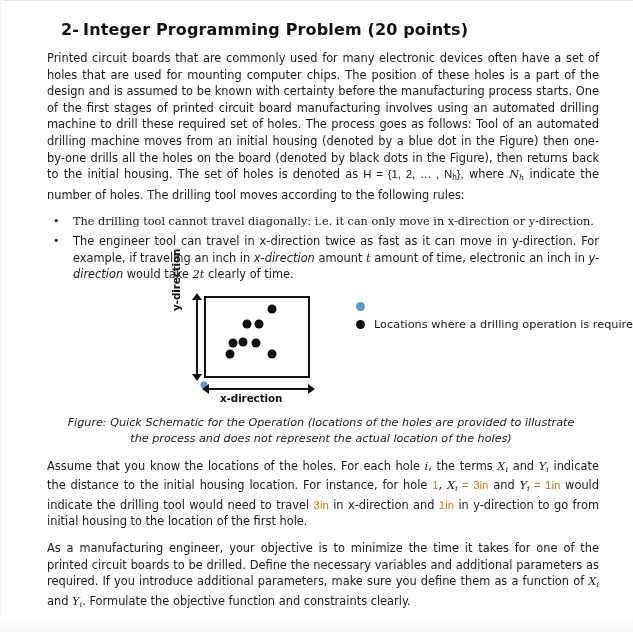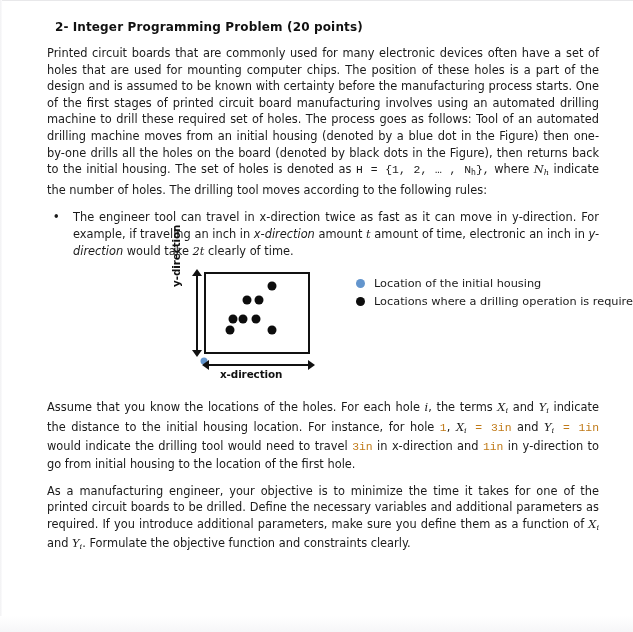--- a/index.html
+++ b/index.html
@@ -38,44 +38,44 @@
   .page {
     position: absolute;
     top: 0; left: 0;
     width: 633px;
     height: 632px;
     box-sizing: border-box;
     padding: 20px 34px 0 47px;
   }
 
   h1.title {
-    font-size: 12px;
+    font-size: 16px;
     font-weight: bold;
-    margin: 0 0 11px 8px;
+    margin: 0 0 11px 14px;
     letter-spacing: 0.15px;
     color: #111111;
   }
   h1.title .num { margin-right: 4px; }
 
   p.body {
     font-size: 11.4px;
     line-height: 16.6px;
     text-align: justify;
     margin: 0 0 0 0;
     color: #1a1a1a;
     hyphens: none;
   }
   p.body.spaced { margin-top: 10px; }
 
   .var {
     font-family: "DejaVu Serif", "Liberation Serif", serif;
     font-style: italic;
   }
   .mathserif {
-    font-family: Liberation Mono, monospace;
+    font-family: Liberation Sans, sans-serif;
   }
   .mathorange { color: #c07a18; }
   .sub {
     font-size: 0.72em;
     vertical-align: -0.25em;
   }
 
   ul.rules {
     list-style: none;
     margin: 11px 0 0 0;
@@ -271,20 +271,21 @@
 
   <h1 class="title">
     <span class="num">2-</span><span>Integer Programming Problem (20 points)</span>
   </h1>
 
   <p class="body"><span>Printed circuit boards that are commonly used for many electronic devices often have a set of holes that are used for mounting computer chips. The position of these holes is a part of the design and is assumed to be known with certainty before the manufacturing process starts. One of the first stages of printed circuit board manufacturing involves using an automated drilling machine to drill these required set of holes. The process goes as follows: Tool of an automated drilling machine moves from an initial housing (denoted by a blue dot in the Figure) then one-by-one drills all the holes on the board (denoted by black dots in the Figure), then returns back to the initial housing. The set of holes is denoted as </span><span class="mathserif">H = {1, 2, … , N</span><span class="mathserif sub">h</span><span class="mathserif">},</span><span> where </span><span class="var">N</span><span class="var sub">h</span><span> indicate the number of holes.  The drilling tool moves according to the following rules:</span></p>
 
   <ul class="rules">
     <li class="rule-serif">
       <span class="bullet">•</span>
+      <span>The drilling tool cannot travel diagonally: i.e. it can only move in x-direction or y-direction.</span>
     </li>
     <li class="rule-sans">
       <span class="bullet">•</span>
       <span>The engineer tool can travel in x-direction twice as fast as it can move in y-direction. For example, if traveling an inch in </span><em>x-direction</em><span> amount </span><span class="var">t</span><span> amount of time, electronic an inch in </span><em>y-direction</em><span> would take </span><span class="var">2t</span><span> clearly of time.</span>
     </li>
   </ul>
 
   <div class="figure-wrap">
     <div class="schematic">
 
@@ -307,31 +308,34 @@
       <div class="blue-dot-origin"></div>
 
       <div class="x-axis-arrow"></div>
       <div class="x-arrow-right"></div>
       <div class="x-arrow-left"></div>
       <div class="x-label">x-direction</div>
 
       <div class="legend">
         <div class="legend-row">
           <span class="legend-swatch blue"></span>
-          <span class="legend-text">Location of the initial housing</span>
         </div>
         <div class="legend-row">
           <span class="legend-swatch black"></span>
           <span class="legend-text">Locations where a drilling operation is required</span>
         </div>
       </div>
 
     </div>
   </div>
 
+  <div class="fig-caption">
+    <span>Figure: Quick Schematic for the Operation (locations of the holes are provided to illustrate</span>
+    <span>the process and does not represent the actual location of the holes)</span>
+  </div>
 
   <p class="body spaced"><span>Assume that you know the locations of the holes. For each hole </span><span class="var">i</span><span>, the terms </span><span class="var">X</span><span class="var sub">i</span><span> and </span><span class="var">Y</span><span class="var sub">i</span><span> indicate the distance to the initial housing location. For instance, for hole </span><span class="mathserif mathorange">1</span><span>, </span><span class="var">X</span><span class="var sub">i</span><span class="mathserif mathorange"> = 3in</span><span> and </span><span class="var">Y</span><span class="var sub">i</span><span class="mathserif mathorange"> = 1in</span><span> would indicate the drilling tool would need to travel </span><span class="mathserif mathorange">3in</span><span> in x-direction and </span><span class="mathserif mathorange">1in</span><span> in y-direction to go from initial housing to the location of the first hole.</span></p>
 
   <p class="body spaced"><span>As a manufacturing engineer, your objective is to minimize the time it takes for one of the printed circuit boards to be drilled. Define the necessary variables and additional parameters as required. If you introduce additional parameters, make sure you define them as a function of </span><span class="var">X</span><span class="var sub">i</span><span> and </span><span class="var">Y</span><span class="var sub">i</span><span>. Formulate the objective function and constraints clearly.</span></p>
 
 </div>
 
 <div class="page-bottom-fade"></div>
 
 </body></html>

